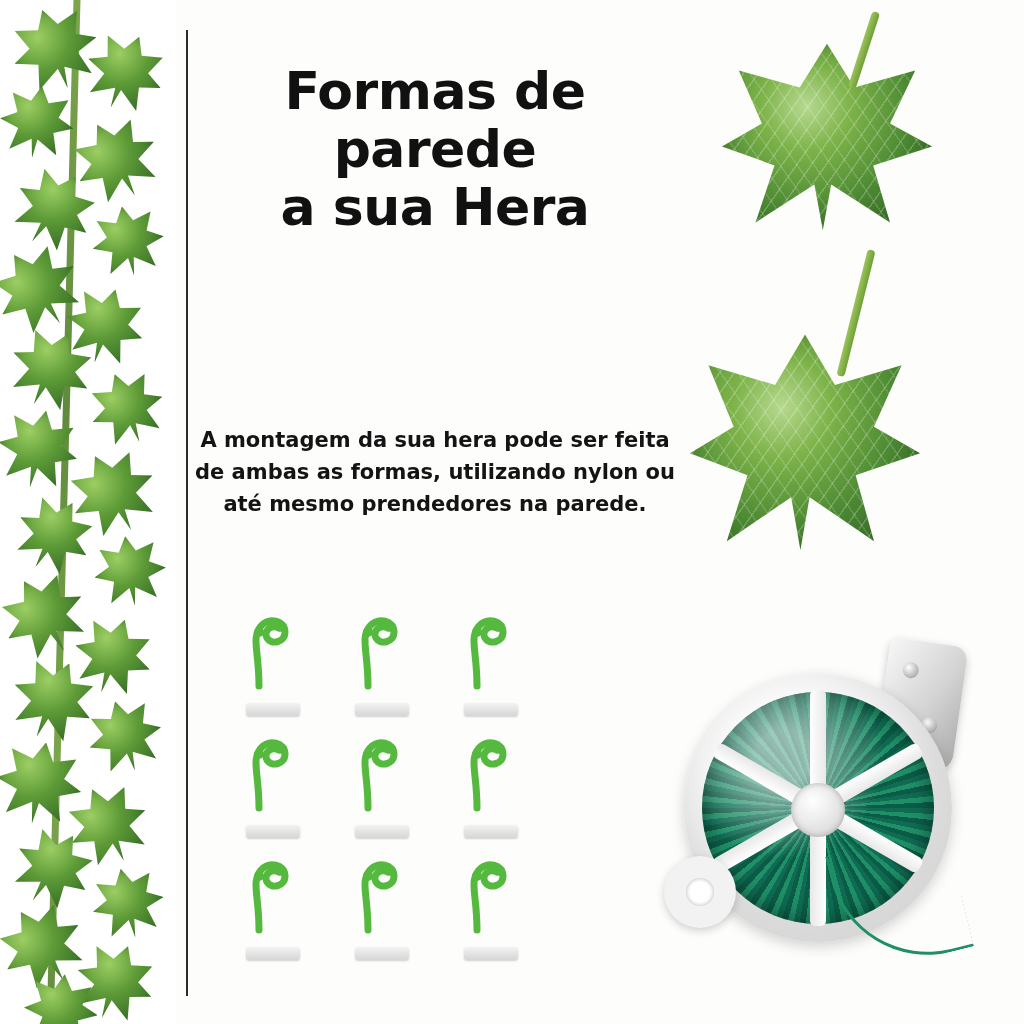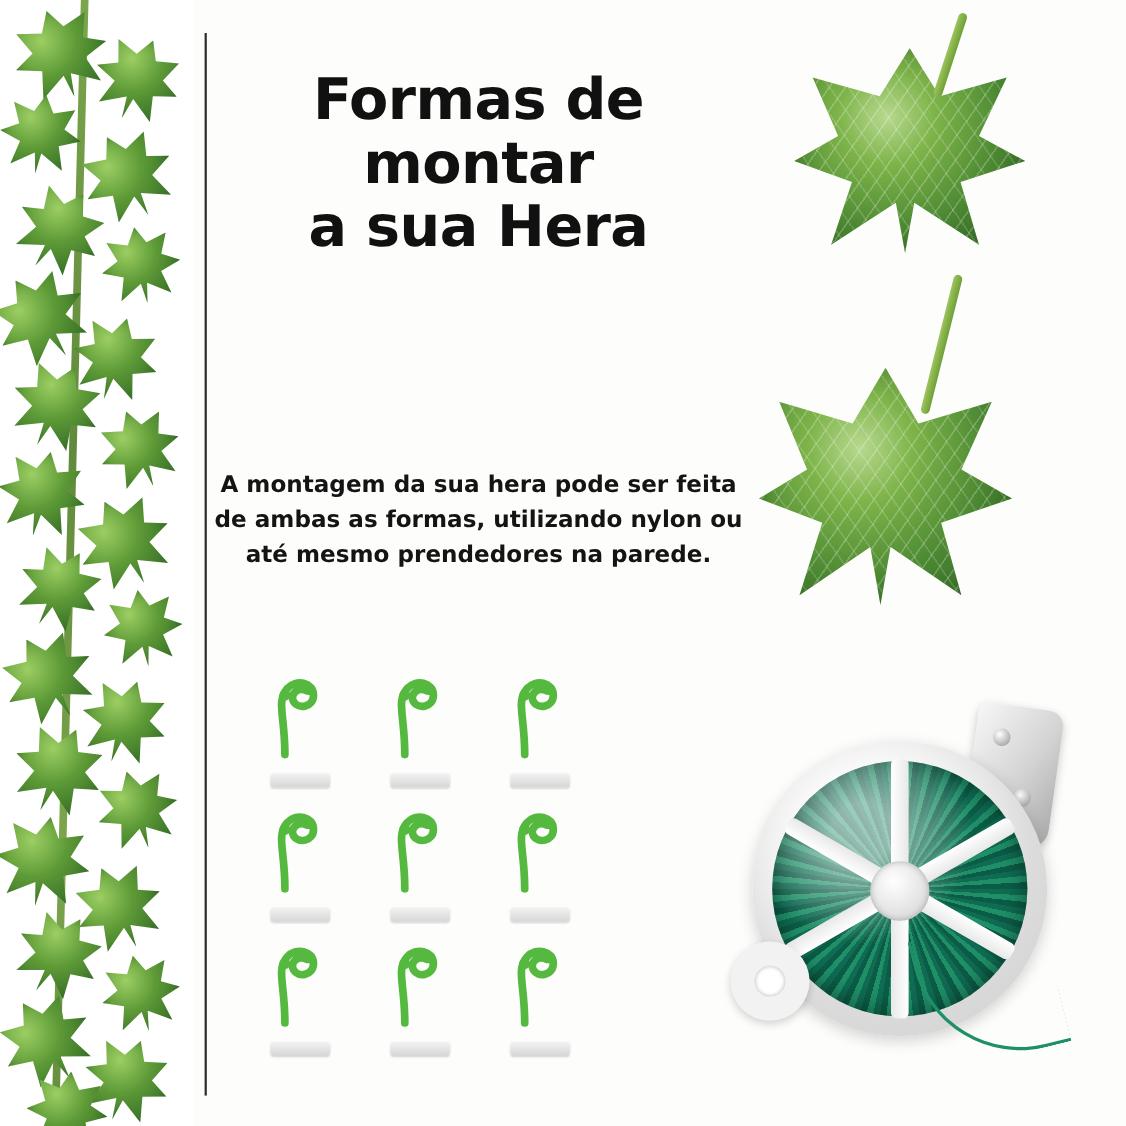--- a/index.html
+++ b/index.html
@@ -330,21 +330,21 @@
     <div class="leaf ivy vein" style="left:92px;  top:868px; width:72px; height:70px; transform:rotate(-12deg);"></div>
     <div class="leaf ivy vein" style="left:0px;   top:906px; width:84px; height:80px; transform:rotate(-32deg);"></div>
     <div class="leaf ivy vein" style="left:76px;  top:944px; width:78px; height:76px; transform:rotate(20deg);"></div>
     <div class="leaf ivy vein" style="left:24px;  top:974px; width:74px; height:72px; transform:rotate(6deg);"></div>
   </div>
 
   <div class="divider"></div>
 
   <div class="title-block">
     <h1 class="title">Formas de
-montar
+parede
 a sua Hera</h1>
   </div>
 
   <div class="body-block">
     <p class="body-text">A montagem da sua hera pode ser feita
 de ambas as formas, utilizando nylon ou
 até mesmo prendedores na parede.</p>
   </div>
 
   <div class="clips-grid">

